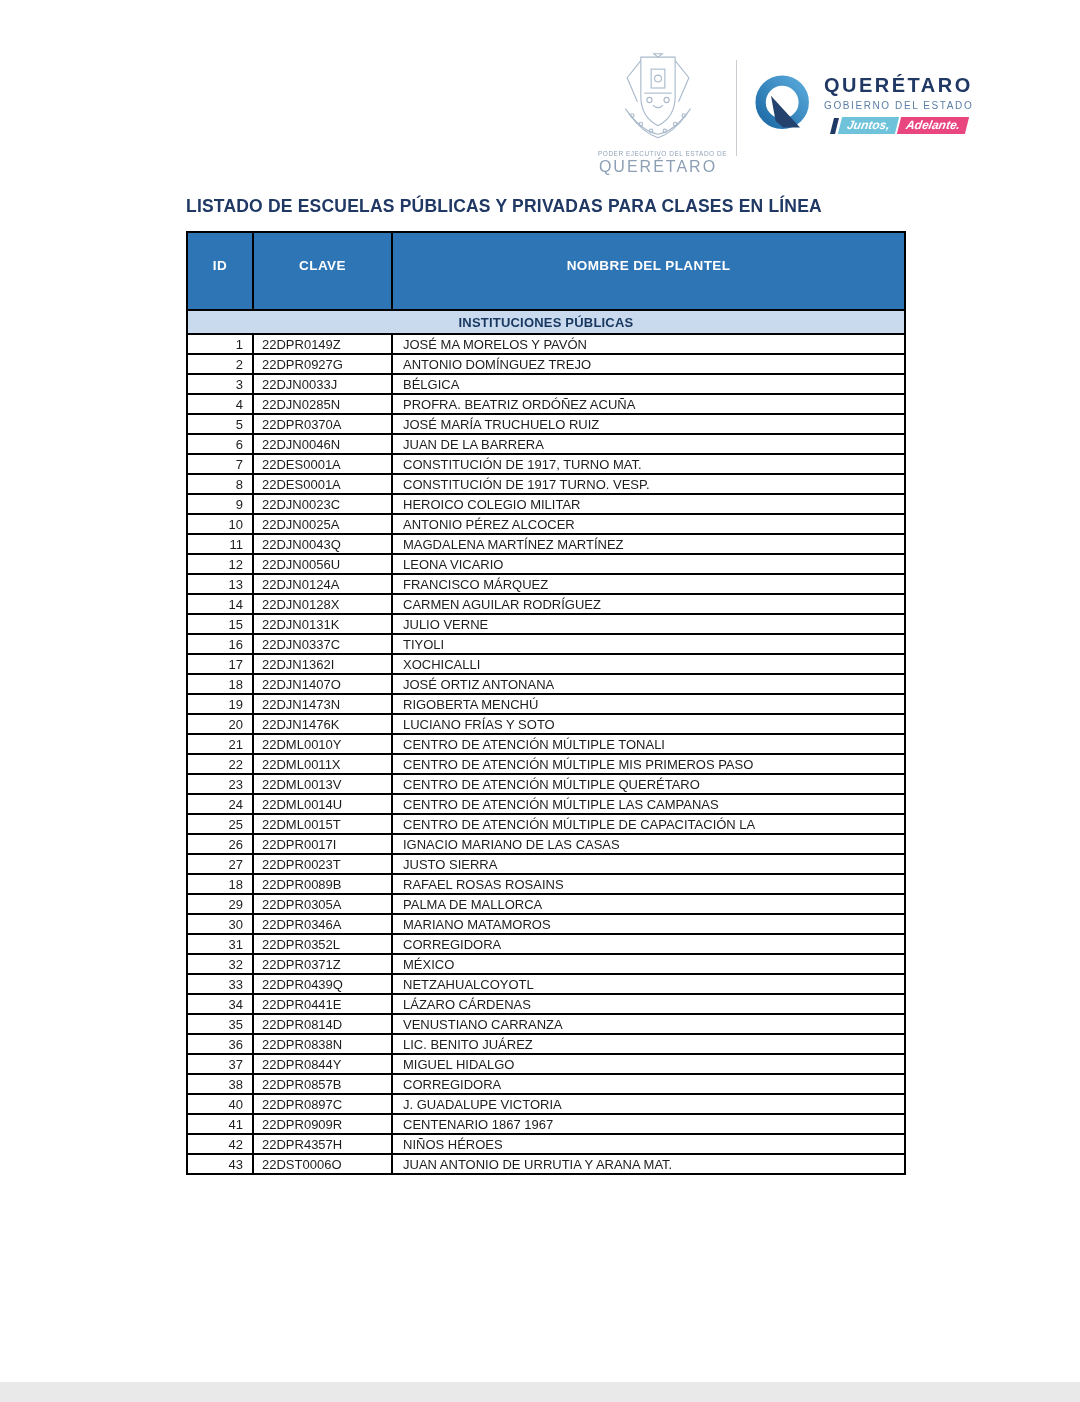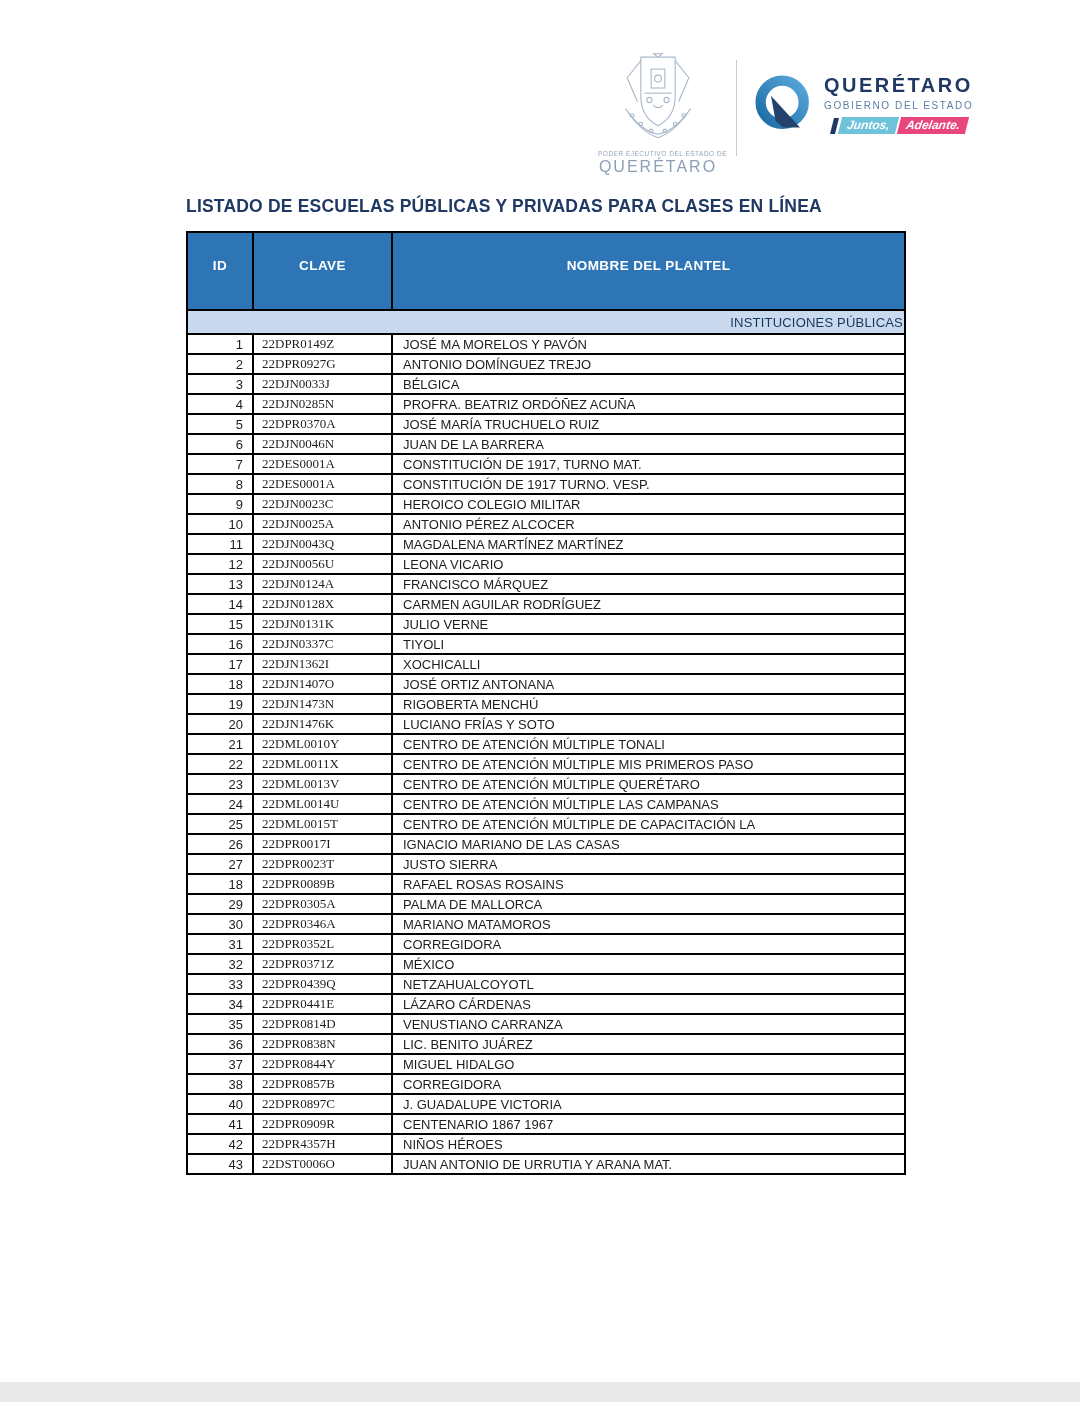--- a/index.html
+++ b/index.html
@@ -42,26 +42,26 @@
   }
   .school-table th,.school-table td{border:2px solid #000000;overflow:hidden;white-space:nowrap;}
   .school-table thead th{
     background:#2e75b6;color:#ffffff;font-weight:bold;font-size:13.5px;letter-spacing:.4px;
     height:63px;vertical-align:middle;padding-bottom:12px;
   }
   .col-id{width:62px;}
   .col-clave{width:135px;}
   .col-nombre{width:auto;}
   .section-row td{
-    background:#c9d9ee;color:#17375e;font-weight:normal;text-align:right;
+    background:#c9d9ee;color:#17375e;font-weight:bold;text-align:center;
     height:20px;font-size:13px;letter-spacing:.2px;
   }
   .school-table tbody tr{height:20px;}
   .school-table td.col-id{text-align:right;padding-right:9px;}
-  .school-table td.col-clave{text-align:left;padding-left:8px;font-family:Liberation Serif, serif;}
+  .school-table td.col-clave{text-align:left;padding-left:8px;}
   .school-table td.col-nombre{text-align:left;padding-left:10px;}
 
   
   .footer-bar{position:absolute;left:0;bottom:0;width:1080px;height:20px;background:#e9e9e9;}
 </style>
 </head>
 <body>
 
 <div class="logo-band">
 

